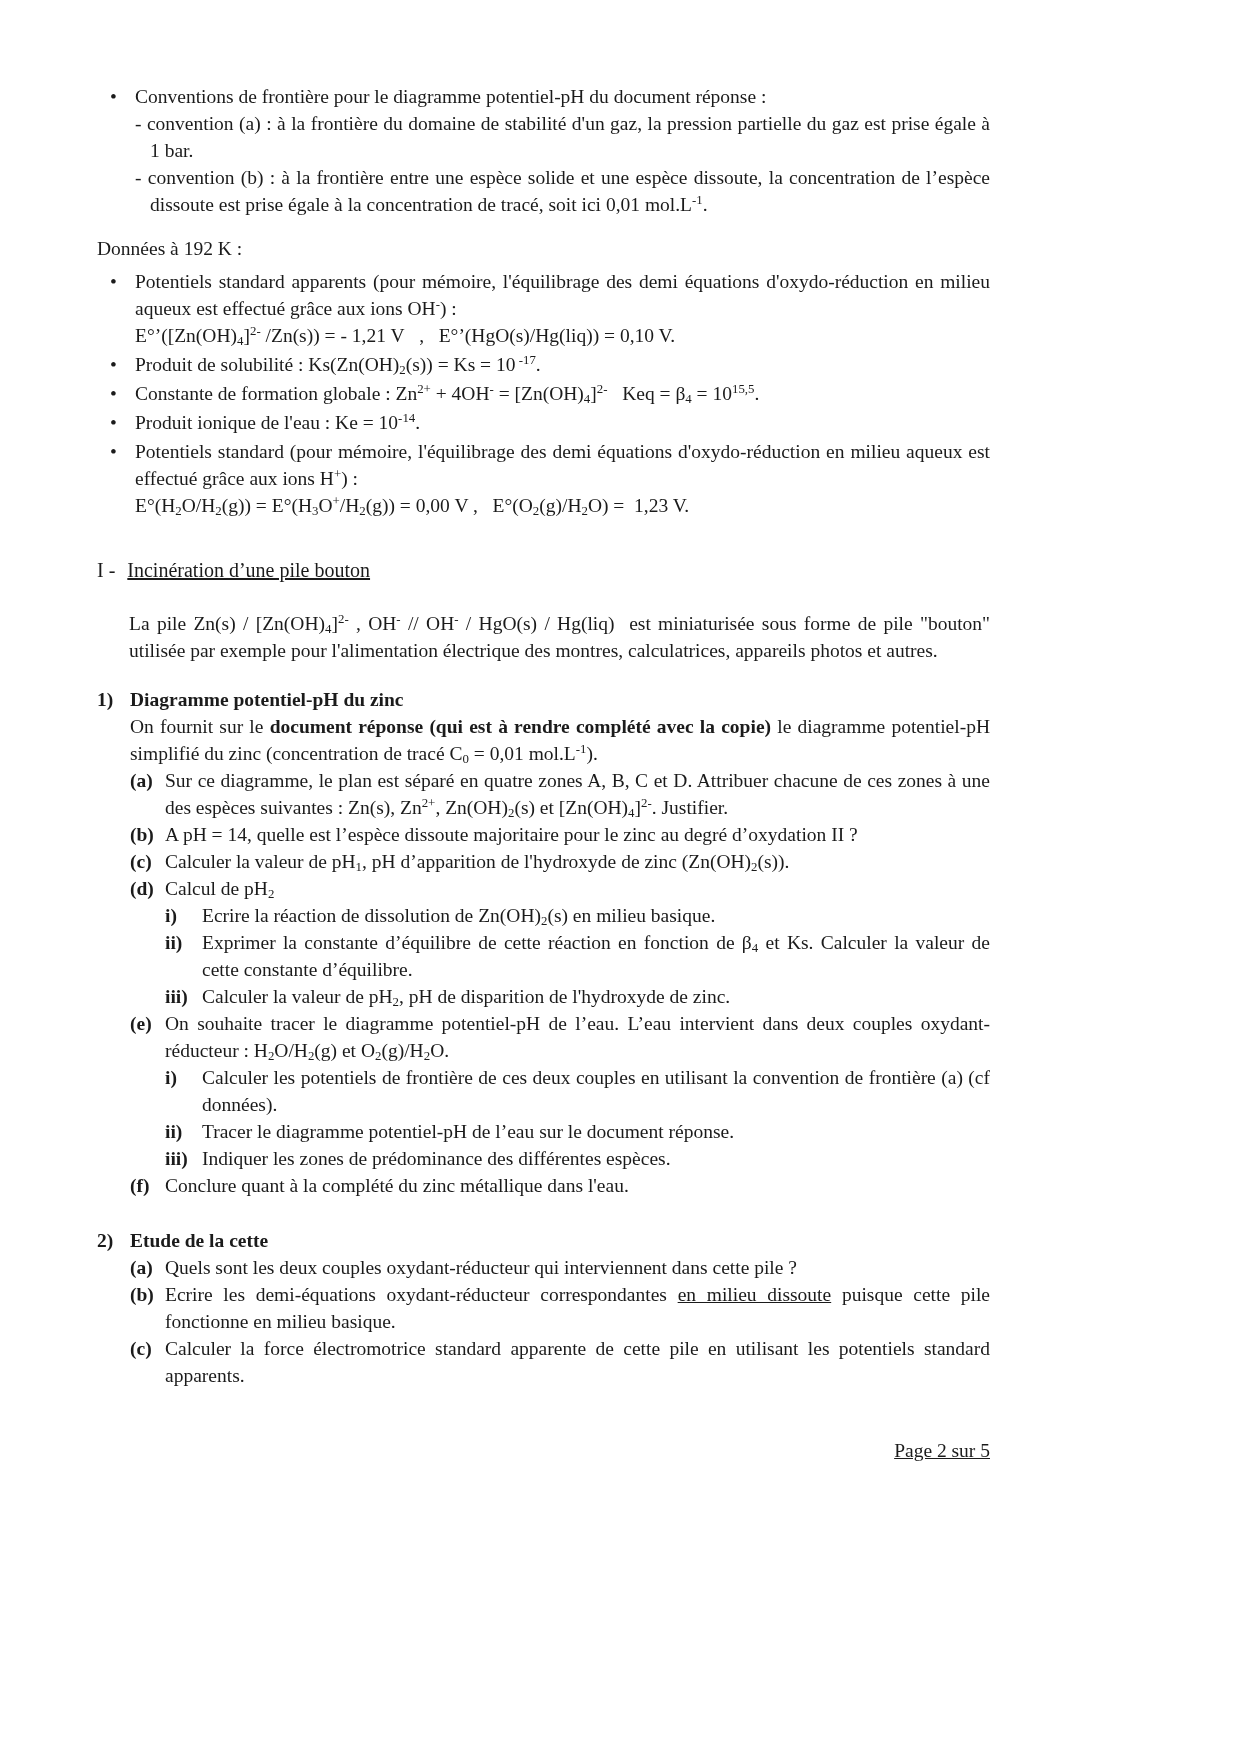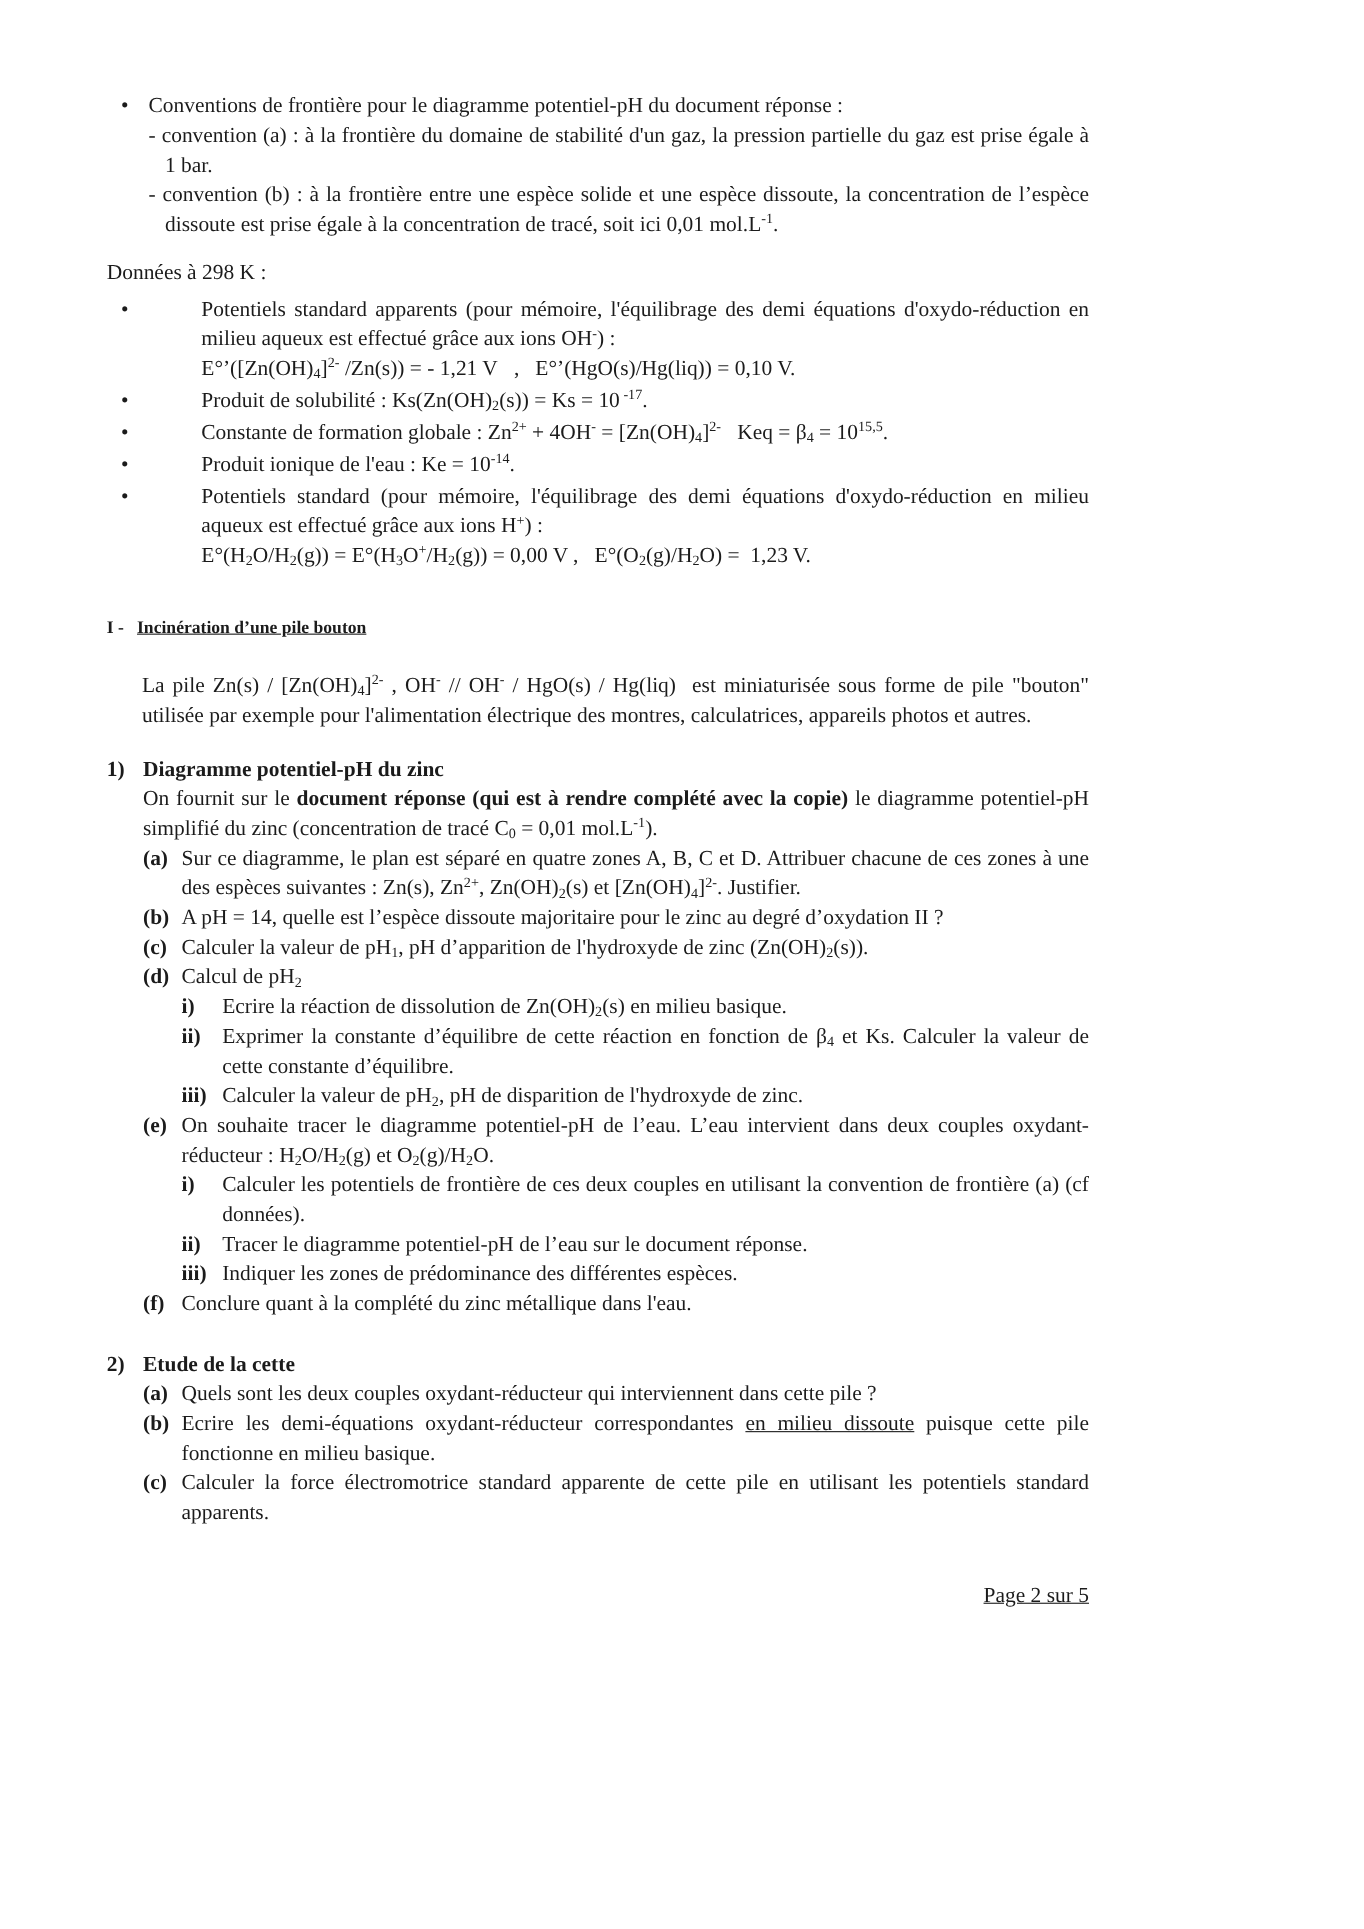--- a/index.html
+++ b/index.html
@@ -23,23 +23,23 @@
   
   .bullet-item { display:flex; margin-bottom:1px; }
   .bullet-marker { flex:0 0 38px; }
   .bullet-marker::before { content:"\2022"; padding-left:13px; }
   .bullet-body { flex:1; }
 
   .hang { padding-left:15px; text-indent:-15px; text-align:justify; }
 
   .donnees-title { margin-top:17px; }
   .donnees-list { margin-top:6px; }
-  .donnees-list .bullet-item { margin-bottom:2px;gap:48px; }
+  .donnees-list .bullet-item { margin-bottom:2px; }
 
-  .section-heading { margin-top:38px; font-weight:bold; font-size:16px; }
+  .section-heading { margin-top:38px; font-weight:normal; font-size:20px; }
   .section-num { margin-right:12px; }
   .section-title { text-decoration:underline; }
 
   .section-intro { margin-top:26px;margin-left:32px; }
 
   .q-block { display:flex; }
   .q-block.q1 { margin-top:22px; }
   .q-block.q2 { margin-top:28px; }
   .q-num { flex:0 0 33px; font-weight:bold; }
   .q-body { flex:1; }
@@ -62,21 +62,21 @@
 
   <div class="bullet-item">
     <span class="bullet-marker"></span>
     <div class="bullet-body">
       <div class="jt">Conventions de frontière pour le diagramme potentiel-pH du document réponse :</div>
       <div class="hang">- convention (a) : à la frontière du domaine de stabilité d'un gaz, la pression partielle du gaz est prise égale à 1 bar.</div>
       <div class="hang">- convention (b) : à la frontière entre une espèce solide et une espèce dissoute, la concentration de l’espèce dissoute est prise égale à la concentration de tracé, soit ici 0,01 mol.L<sup>-1</sup>.</div>
     </div>
   </div>
 
-  <div class="donnees-title">Données à 298 K :</div>
+  <div class="donnees-title">Données à 192 K :</div>
 
   <div class="donnees-list">
     <div class="bullet-item">
       <span class="bullet-marker"></span>
       <div class="bullet-body jt">Potentiels standard apparents (pour mémoire, l'équilibrage des demi équations d'oxydo-réduction en milieu aqueux est effectué grâce aux ions OH<sup>-</sup>) :<br>E°’([Zn(OH)<sub>4</sub>]<sup>2-</sup> /Zn(s)) = - 1,21 V&nbsp;&nbsp;&nbsp;,&nbsp;&nbsp;&nbsp;E°’(HgO(s)/Hg(liq)) = 0,10 V.</div>
     </div>
     <div class="bullet-item">
       <span class="bullet-marker"></span>
       <div class="bullet-body jt">Produit de solubilité : Ks(Zn(OH)<sub>2</sub>(s)) = Ks = 10<sup> -17</sup>.</div>
     </div>

